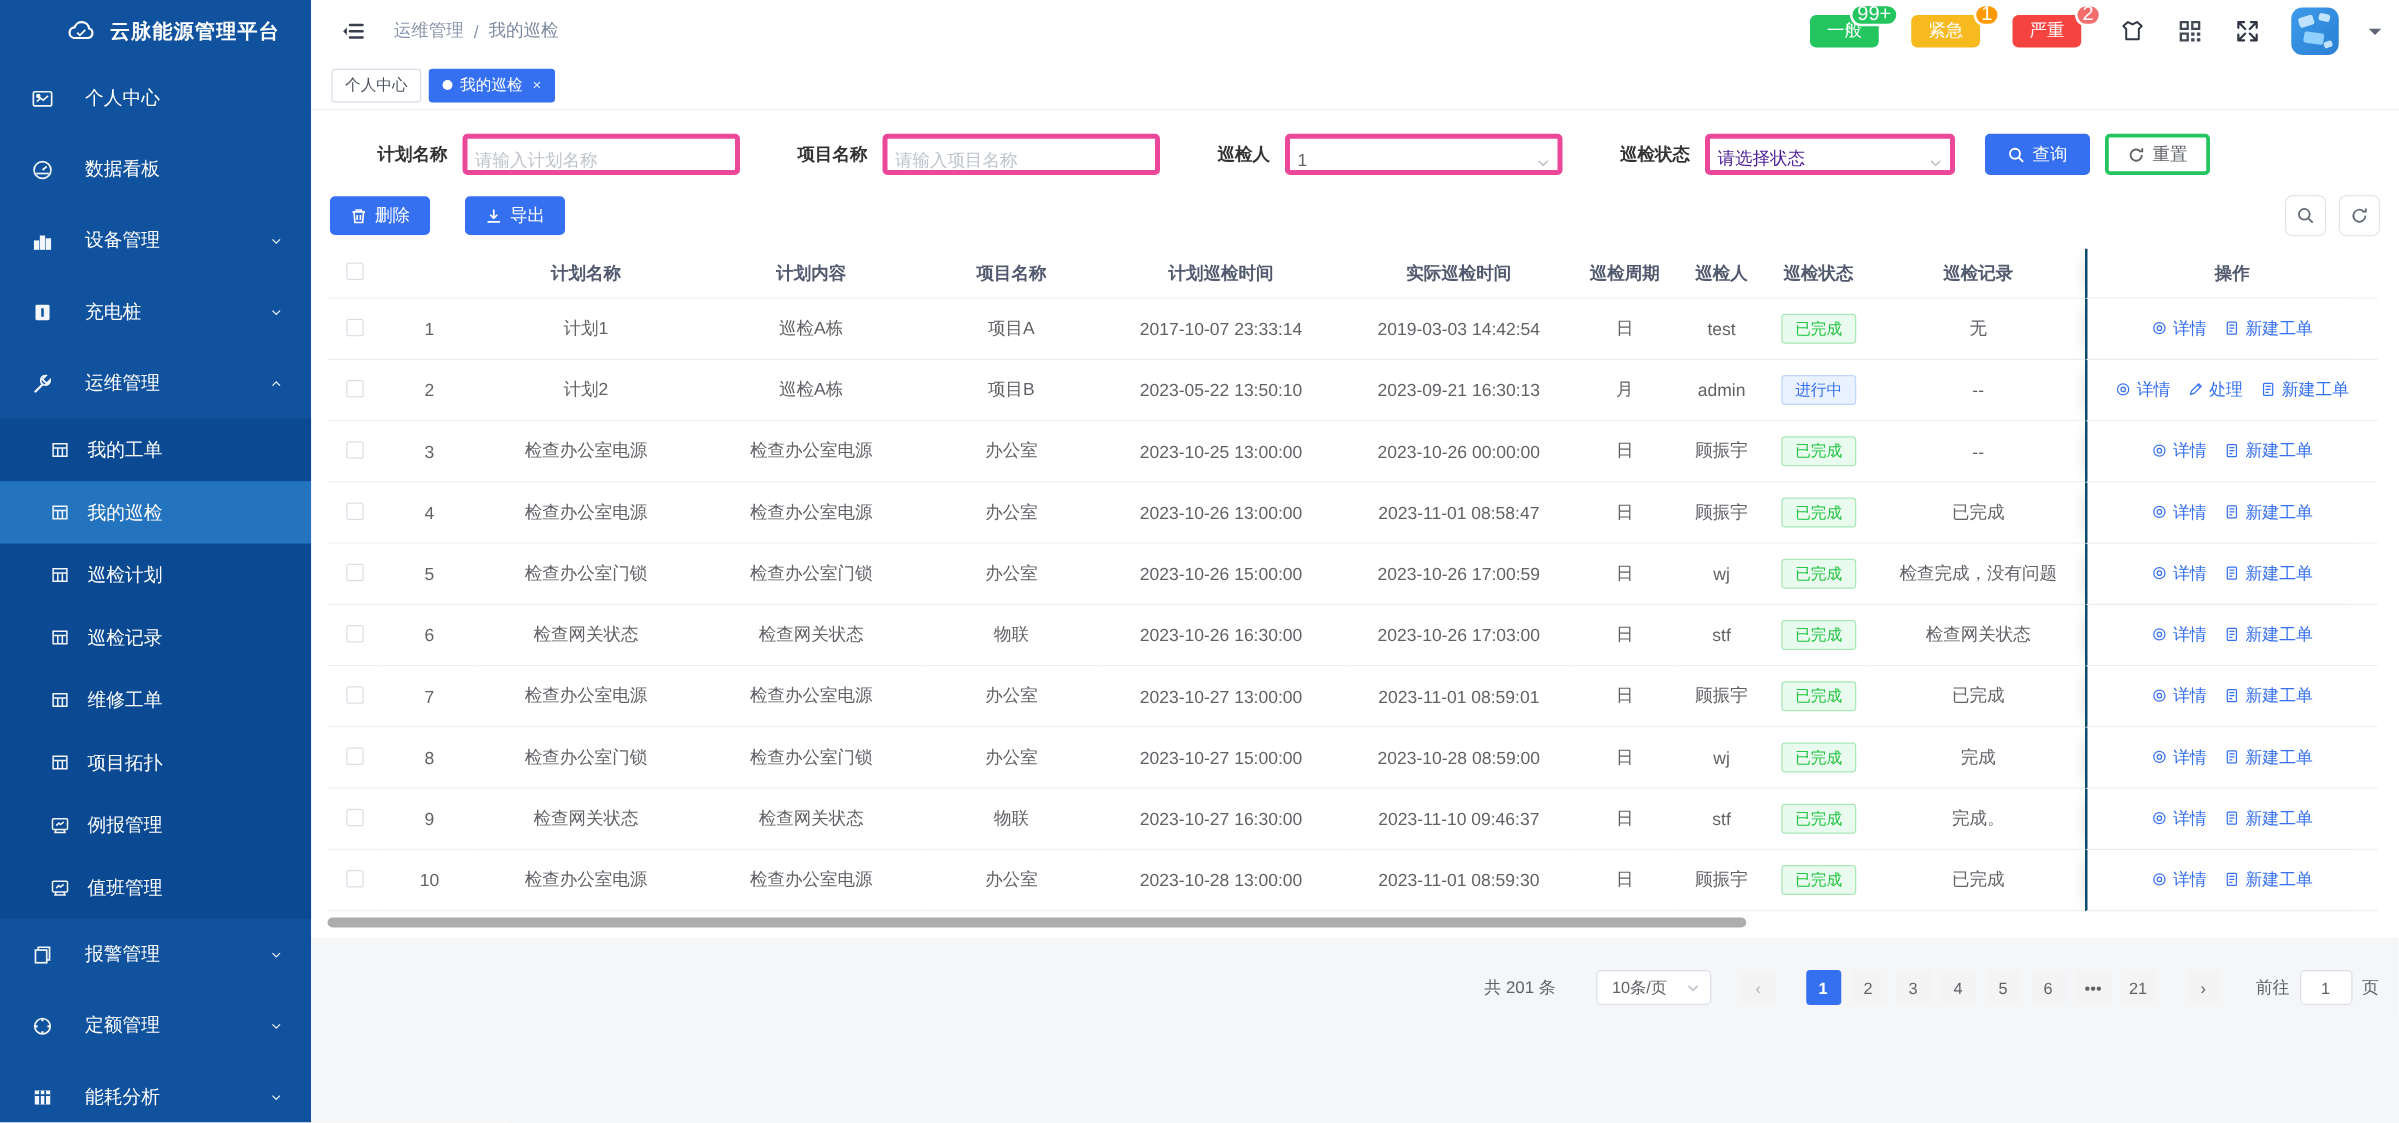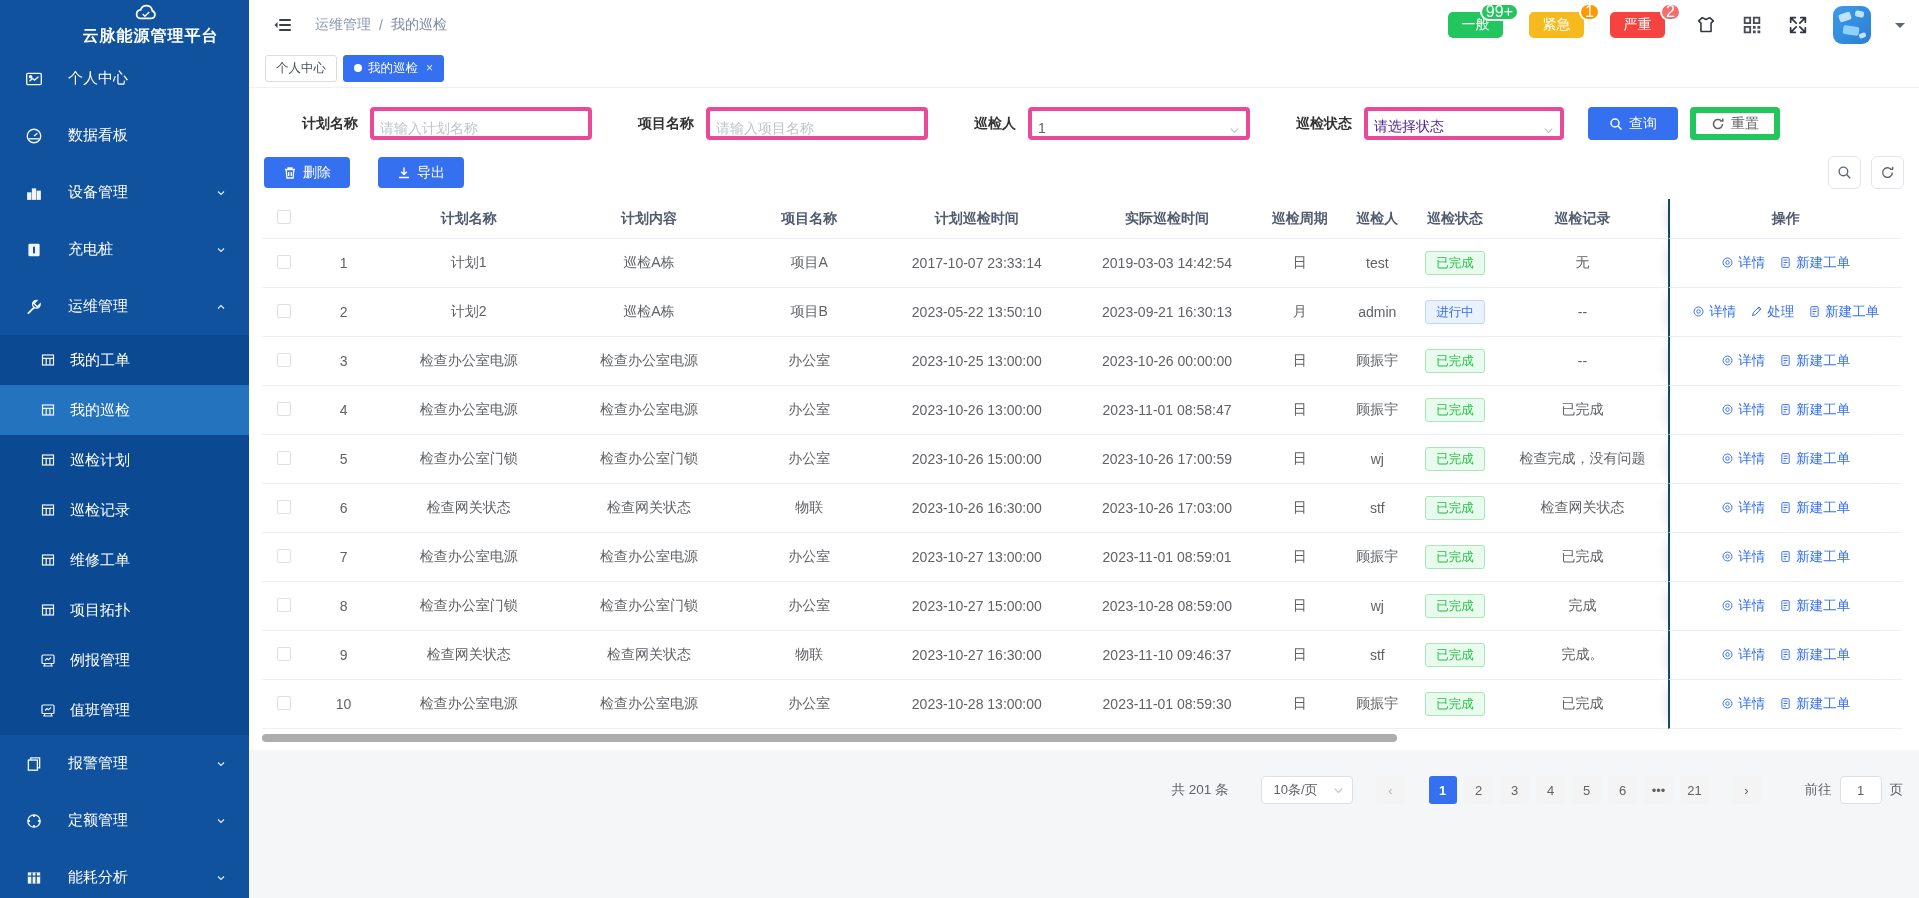--- a/index.html
+++ b/index.html
@@ -2,21 +2,21 @@
 <html><head>
 <meta charset="utf-8">
 <style>
   * { margin:0; padding:0; box-sizing:border-box; }
   html,body { width:1919px; height:898px; overflow:hidden;
     font-family:"Liberation Sans","DejaVu Sans",sans-serif; font-size:14px; color:#606266; background:#f5f6f8;}
   .app { display:flex; width:1919px; height:898px; }
 
   
   .sidebar { width:249px; height:898px; background:#10529e; color:#fff; flex:none; overflow:hidden;}
-  .logo { height:50px; display:flex; align-items:center; padding-left:52px;flex-direction:column; }
+  .logo { height:50px; display:flex; align-items:center; padding-left:52px; }
   .logo .cloud { width:26px; height:26px; margin-right:10px; color:#fff; }
   .logo .title { font-size:16px; font-weight:bold; letter-spacing:1px; white-space:nowrap;}
   .menu-item { height:57px; display:flex; align-items:center; padding:0 22px 0 25px; font-size:15px; cursor:pointer; position:relative;}
   .menu-item .mi-icon { width:18px; height:18px; margin-right:25px; flex:none; opacity:.95;}
   .menu-item .chev { margin-left:auto; width:12px; height:12px; opacity:.9;}
   .menu-item.sub { height:50px; background:#0b4a93; padding-left:40px; font-size:15px;}
   .menu-item.sub .mi-icon { width:16px; height:16px; margin-right:14px;}
   .menu-item.sub.active { background:#2473bf; }
   svg { display:block; }
 
@@ -51,21 +51,21 @@
   .f-group { display:flex; align-items:center; margin-right:46px; }
   .f-label { font-weight:bold; color:#333; margin-right:12px; white-space:nowrap;}
   .f-input { width:222px; height:33px; border:4px solid #ec4899; border-radius:4px; padding:0 6px; font-size:14px; color:#606266;
     display:flex; align-items:flex-end; background:#fff;}
   .f-input input { border:none; outline:none; width:100%; font-size:14px; color:#606266; font-family:inherit;}
   .f-input input::placeholder { color:#bfc4cc; }
   .f-select { justify-content:space-between; cursor:pointer;}
   .f-select .ph { color:#4c1d95; }
   .f-select .val { color:#606266; }
   .sel-chev { width:11px; height:11px; color:#c0c4cc; flex:none;}
-  .btn { height:33px; border-radius:4px; border:6px solid #22c55e; background:#fff; color:#606266; font-size:14px;
+  .btn { height:33px; border-radius:4px; border:3px solid #22c55e; background:#fff; color:#606266; font-size:14px;
     display:inline-flex; align-items:center; gap:6px; padding:0 15px; cursor:pointer; font-family:inherit;}
   .btn.primary { background:#3570f0; border-color:#3570f0; color:#fff;}
   .btn .bicon { width:14px; height:14px; }
   .toolbar { display:flex; align-items:center; padding:4px 2px 10px 2px;}
   .btn.small { height:31px; padding:0 13px;}
   .icon-btn { width:33px; height:33px; border:1px solid #e3e5ea; border-radius:6px; background:#fff; display:flex;
     align-items:center; justify-content:center; color:#5f6673; cursor:pointer;}
   .toolbar .right { margin-left:auto; display:flex; gap:10px;}
 
   
@@ -87,21 +87,21 @@
   .pagearea { background:#f5f6f8; flex:1; padding:26px 16px 0 0; }
   .pager { display:flex; align-items:center; justify-content:flex-end; gap:24px; color:#606266; font-size:13.5px;}
   .pager .total { margin-right:8px; }
   .psel { width:92px; height:28px; border:1px solid #dcdfe6; border-radius:4px; background:#fff; display:flex; align-items:center;
     justify-content:space-between; padding:0 8px 0 12px; font-size:13px; cursor:pointer;}
   .pbtn { min-width:28px; height:28px; border-radius:3px; background:#f4f4f5; color:#606266; border:none; font-size:13px;
     display:flex; align-items:center; justify-content:center; cursor:pointer; font-family:inherit; padding:0 6px;}
   .pbtn.on { background:#3570f0; color:#fff; font-weight:bold;}
   .pbtn.nav { color:#b2b6bf; }
   .pbtn.nav.next { color:#606266; }
-  .goto { display:flex; align-items:center; gap:8px; margin-left:20px;}
+  .goto { display:flex; align-items:center; gap:8px; margin-left:4px;}
   .goto input { width:42px; height:28px; border:1px solid #dcdfe6; border-radius:4px; text-align:center; font-size:13px;
     color:#606266; outline:none; font-family:inherit;}
 </style>
 </head>
 <body>
 
 <div class="app">
 
   <aside class="sidebar">
     <div class="logo">

